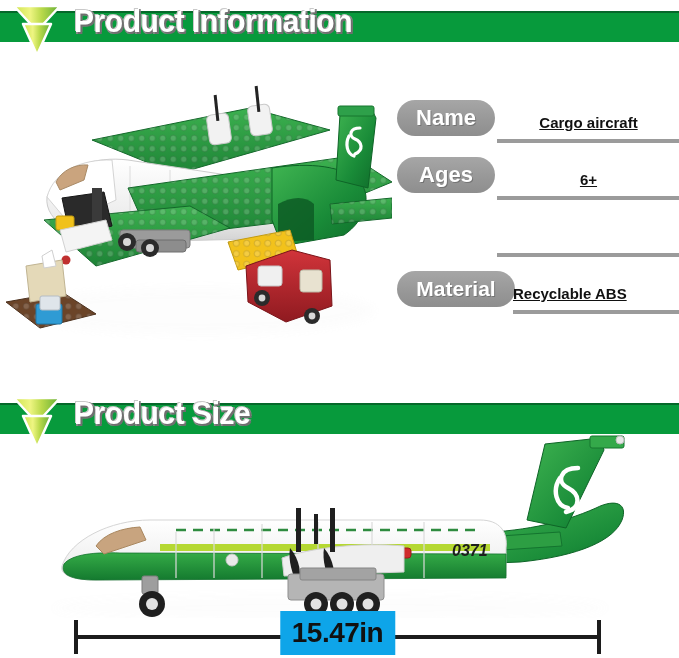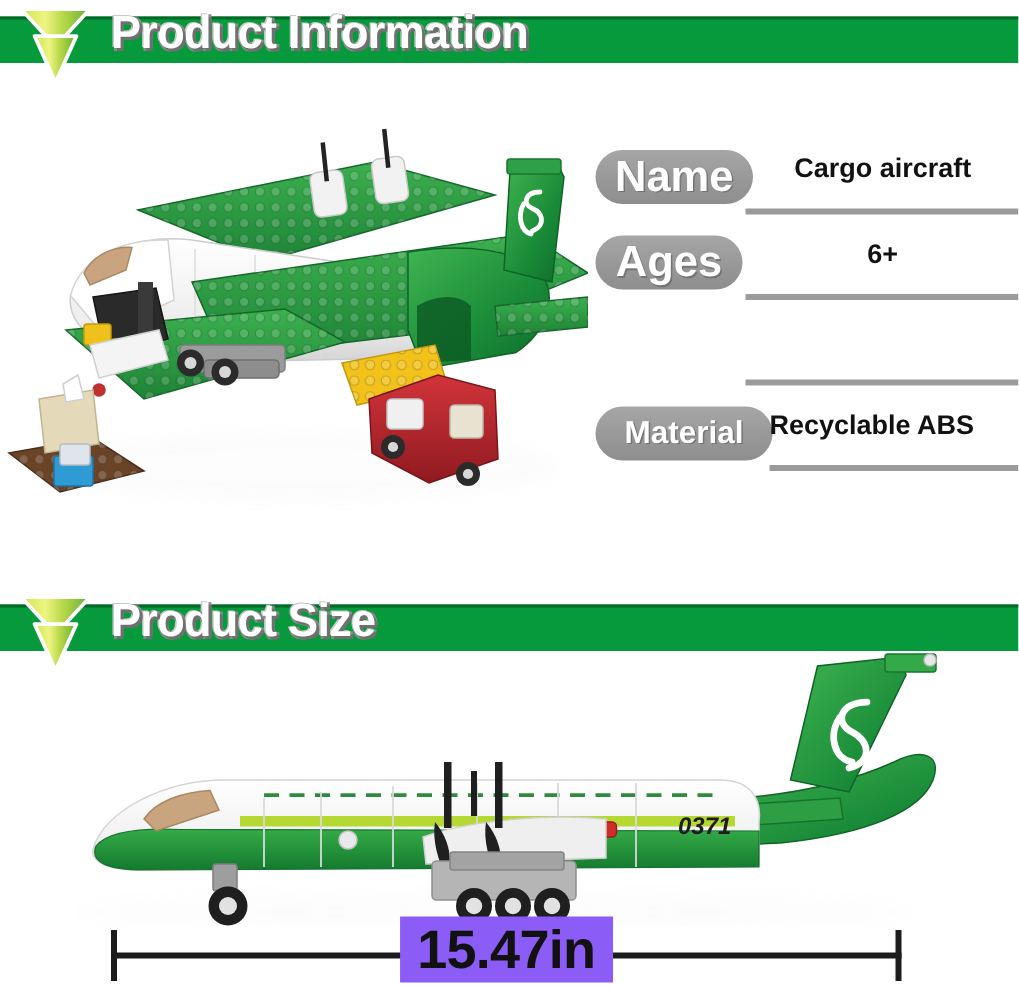--- a/index.html
+++ b/index.html
@@ -59,38 +59,39 @@
     height: 57px;
   }
   .spec-pill {
     position: absolute; left: 0; top: 6px;
     height: 36px;
     min-width: 98px;
     padding: 0 13px;
     border-radius: 18px;
     background: linear-gradient(180deg,#a6a6a6 0%, #989898 55%, #8e8e8e 100%);
     color: #ffffff;
-    font-size: 29px;
+    font-size: 22px;
     font-weight: bold;
     font-family: "Liberation Sans Narrow", "Liberation Sans", sans-serif;
     display: flex;
     align-items: center;
     justify-content: center;
     text-shadow: 1px 1px 0 rgba(90,90,90,0.55);
     letter-spacing: 0px;
     white-space: nowrap;
   }
   .spec-pill.wide { min-width: 118px; padding: 16px 8px; font-size: 21px; }
   .spec-value {
     position: absolute;
-    top: 8px;
-    font-size: 18px;
+    top: 20px;
+    font-size: 15px;
     font-weight: bold;
     color: #111111;
     white-space: nowrap;
+    text-decoration: underline;
   }
   .spec-value.center { left: 105px; right: 4px; text-align: center; }
   .spec-value.left   { left: 116px; text-align: left; }
   .spec-underline {
     position: absolute;
     left: 100px; right: 0; top: 45px;
     height: 4px;
     background: #9b9b9b;
   }
   .spec-underline.wide-start { left: 116px; }
@@ -114,23 +115,23 @@
   .dim-cap {
     position: absolute; top: 5px;
     width: 4px; height: 34px; background: #1c1c1c;
   }
   .dim-cap.left { left: 0; }
   .dim-cap.right { left: 523px; }
   .dim-label {
     position: absolute;
     left: 50%; top: -4px;
     transform: translateX(-50%);
-    background: #8b5cf6;
+    background: #0ea5e9;
     padding: 0 12px;
-    font-size: 36px;
+    font-size: 28px;
     font-weight: bold;
     color: #111111;
     letter-spacing: -0.5px;
     line-height: 44px;
     white-space: nowrap;
   }
 </style>
 </head>
 <body>
 

